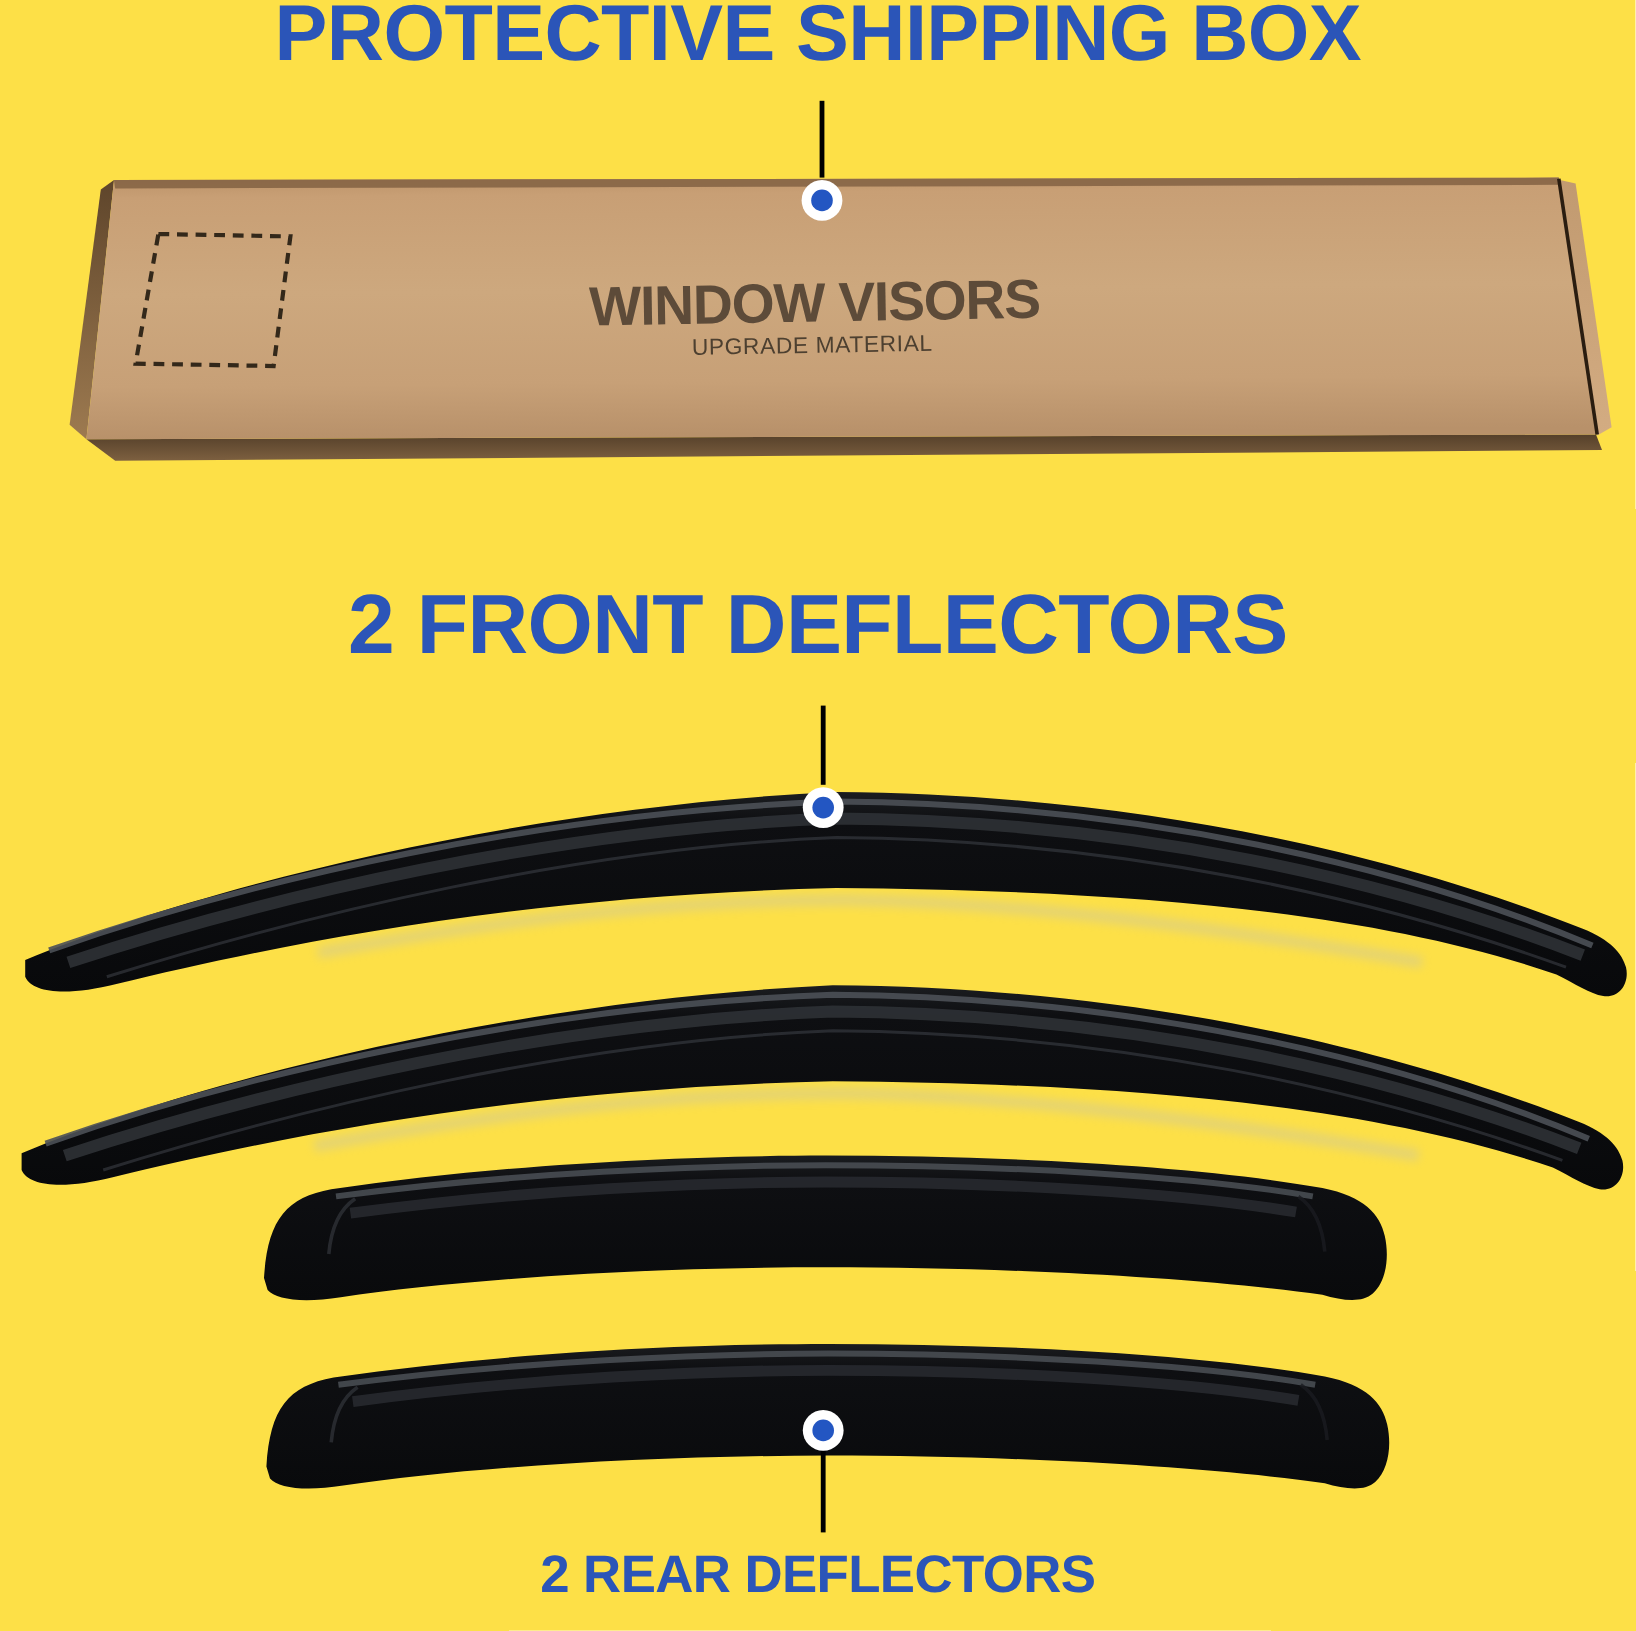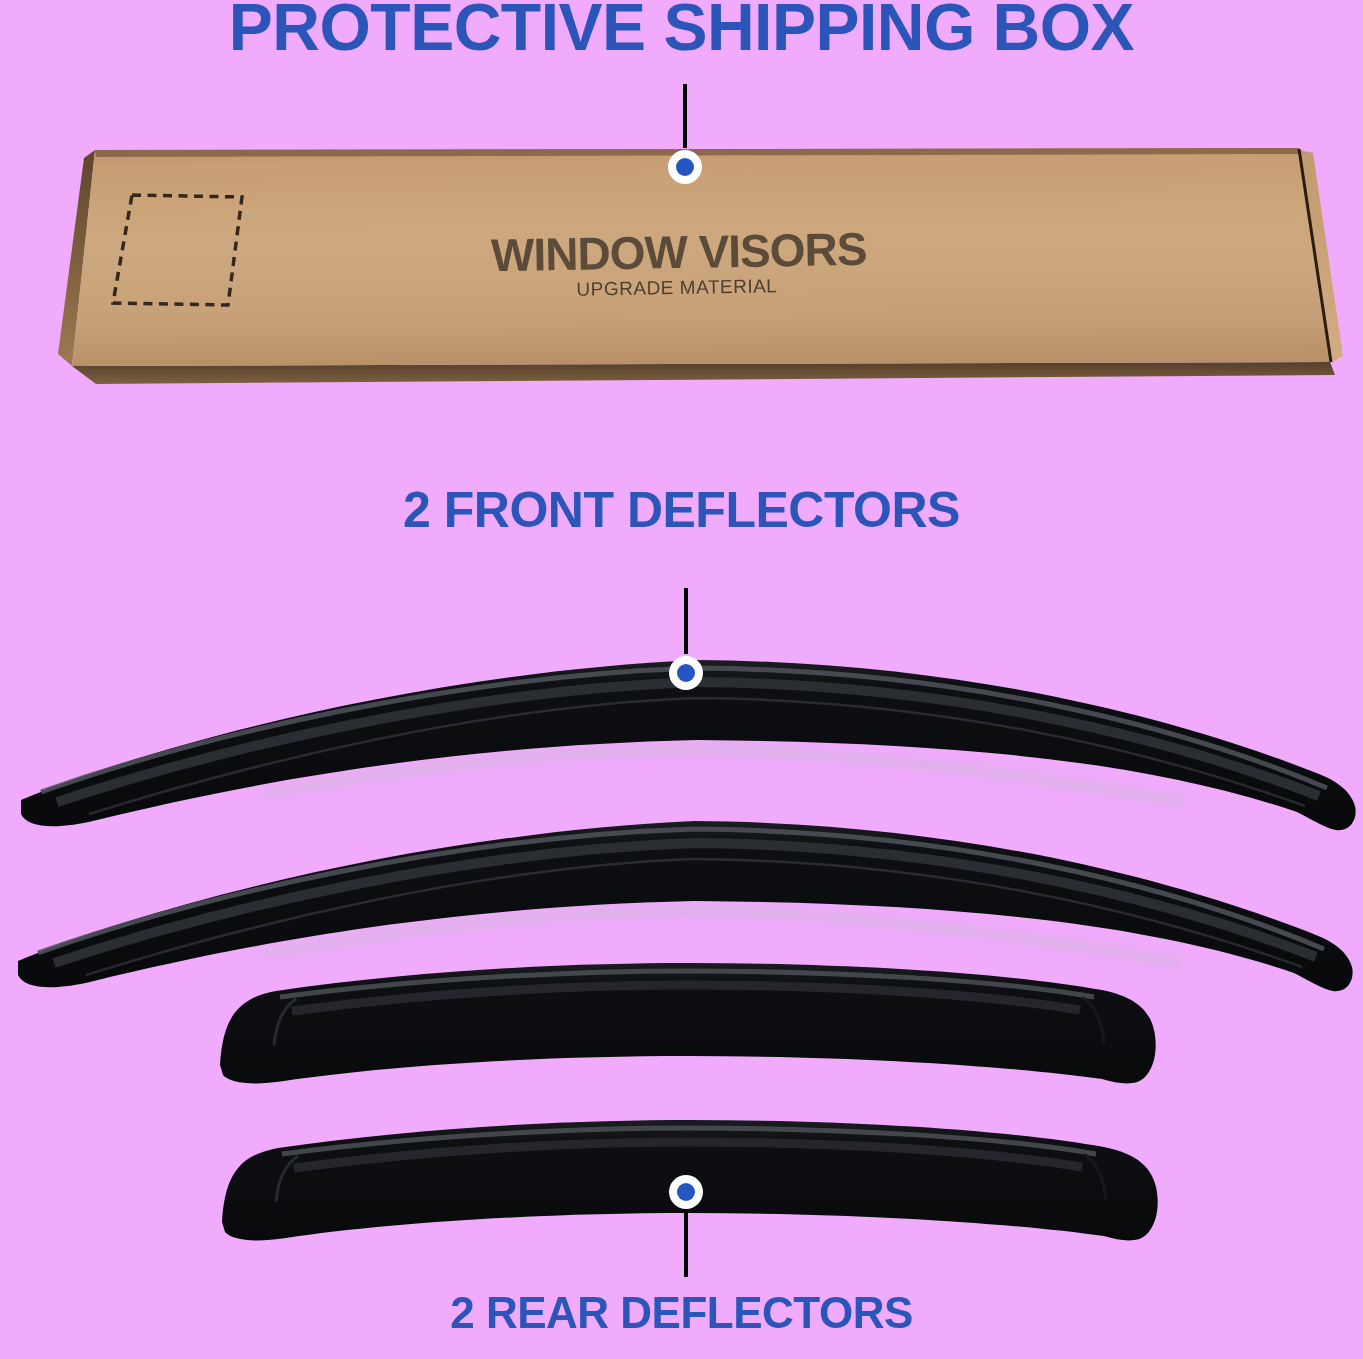--- a/index.html
+++ b/index.html
@@ -1,37 +1,37 @@
 <!DOCTYPE html>
 <html><head>
 <meta charset="utf-8">
 <style>
   html, body { margin: 0; padding: 0; background: #ffffff; }
   #canvas {
     position: relative;
     width: 1363px;
     height: 1359px;
     overflow: hidden;
-    background: #f0abfc;
+    background: #fde047;
     font-family: "Liberation Sans", sans-serif;
   }
   .heading {
     position: absolute;
     left: 0;
     width: 100%;
     text-align: center;
     color: #2B55B8;
     font-weight: bold;
     line-height: 1;
     letter-spacing: -0.5px;
     white-space: nowrap;
     z-index: 6;
   }
   #label-box   { top: -6px;   font-size: 66px; }
-  #label-front { top: 485px;  font-size: 50px; }
+  #label-front { top: 485px;  font-size: 70px; }
   #label-rear  { top: 1291px; font-size: 44px; }
 
   .connector-line {
     position: absolute;
     width: 4px;
     background: #000000;
     z-index: 5;
   }
   #line-box   { left: 683px; top: 84px;   height: 64px; }
   #line-front { left: 684px; top: 588px;  height: 66px; }

